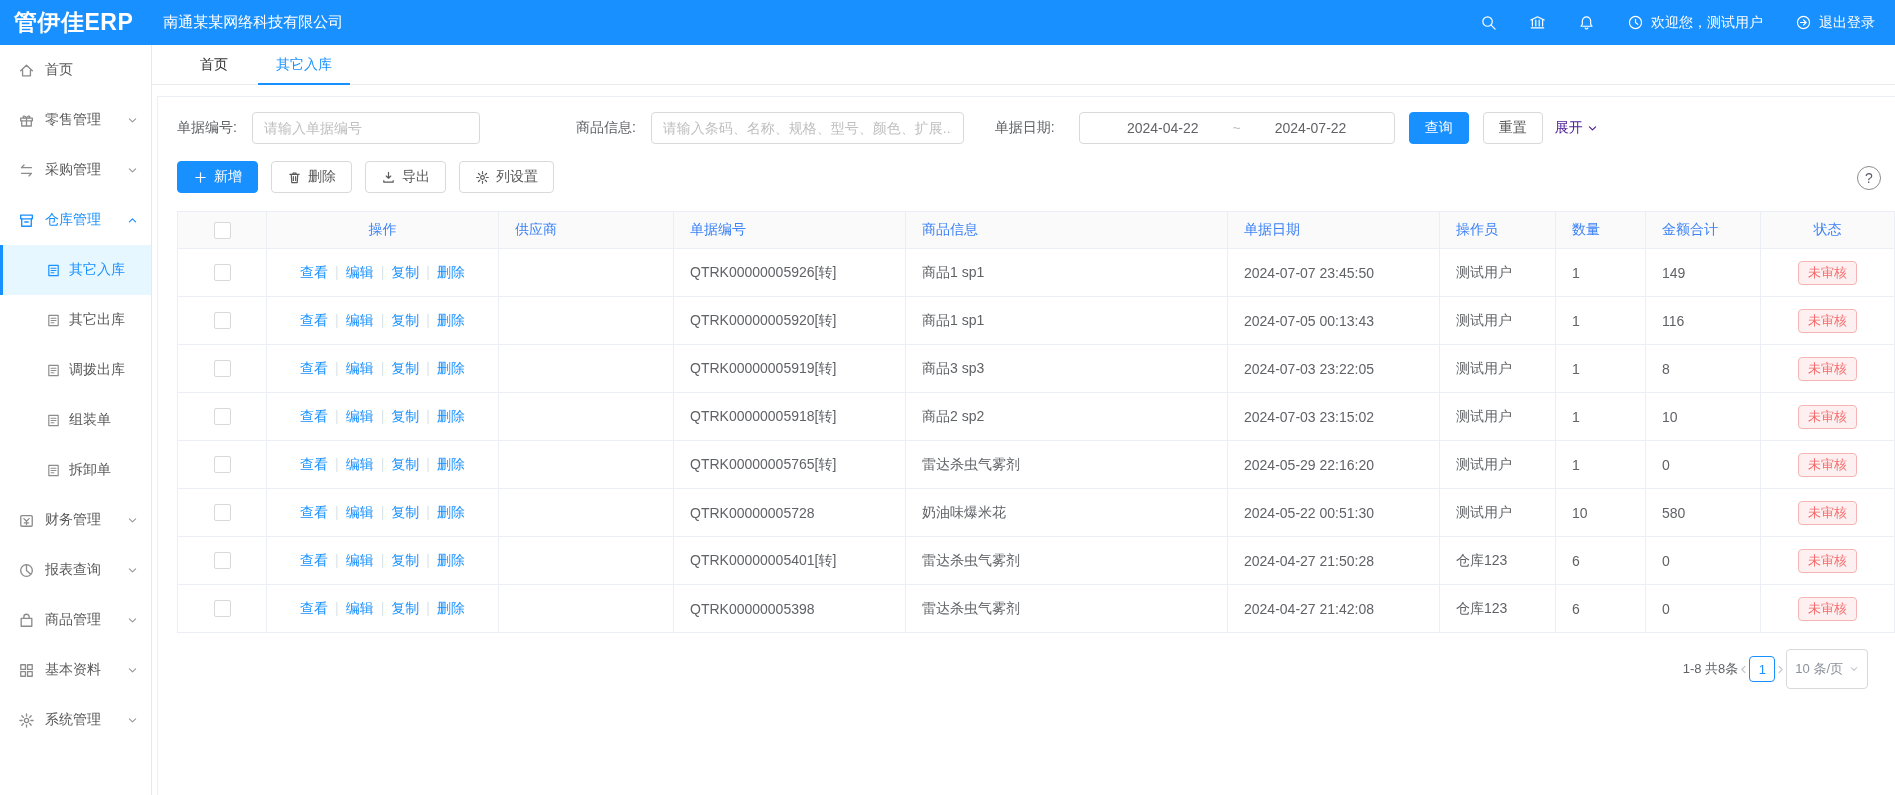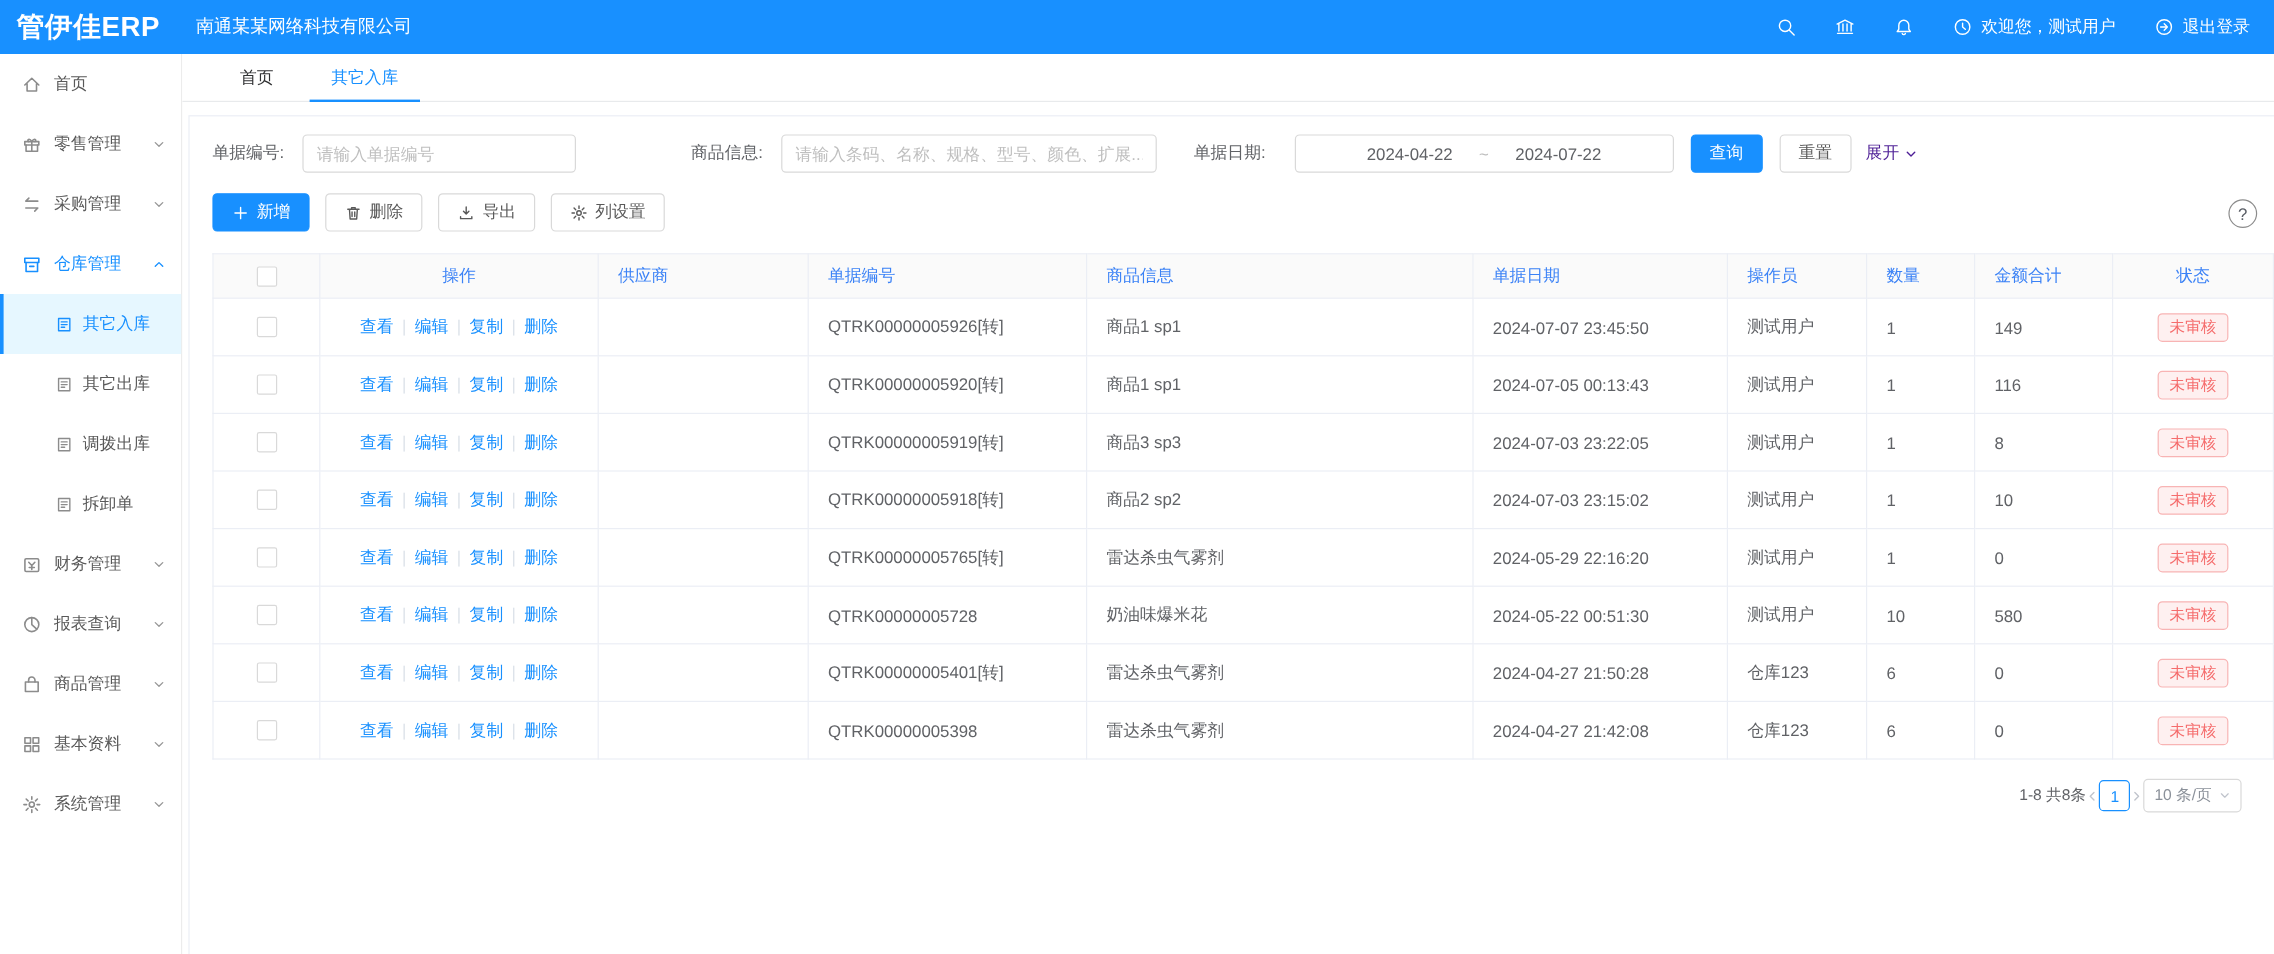--- a/index.html
+++ b/index.html
@@ -43,21 +43,21 @@
   .panel{position:absolute;left:5px;top:51px;right:-1px;bottom:-1px;
     border:1px solid #ebeef5;background:#fff;box-sizing:border-box;}
 
   
   .filters{display:flex;align-items:center;margin:15px 0 0 19px;font-size:14px;color:#606266;height:32px;}
   .f-label{white-space:nowrap;}
   .inp{height:32px;border:1px solid #d9d9d9;border-radius:4px;padding:0 11px;
     font-size:14px;color:#606266;box-sizing:border-box;outline:none;background:#fff;}
   .inp::placeholder{color:#bfbfbf;}
   .daterange{width:316px;height:32px;border:1px solid #d9d9d9;border-radius:4px;box-sizing:border-box;
-    display:flex;align-items:center;justify-content:center;gap:22px;color:#606266;cursor:pointer;background:#fff;}
+    display:flex;align-items:center;justify-content:center;gap:34px;color:#606266;cursor:pointer;background:#fff;}
   .btn{height:32px;border-radius:4px;font-size:14px;padding:0 15px;display:inline-flex;
     align-items:center;justify-content:center;cursor:pointer;box-sizing:border-box;gap:6px;white-space:nowrap;}
   .btn-primary{background:#1890ff;border:1px solid #1890ff;color:#fff;}
   .btn-default{background:#fff;border:1px solid #d9d9d9;color:#595959;}
   .link-expand{color:#4c1d95;display:inline-flex;align-items:center;gap:4px;cursor:pointer;font-size:14px;}
   .link-expand .chev-s{width:11px;height:11px;}
 
   
   .toolbar{display:flex;gap:13px;margin:17px 0 0 19px;position:relative;}
   .bi{width:15px;height:15px;}
@@ -78,21 +78,21 @@
   .sep{color:#dde3ea;margin:0 7px;}
   .badge{display:inline-block;padding:3px 9px;border:1px solid #f8b4b4;background:#fef0f0;
     color:#f56c6c;border-radius:4px;font-size:13px;line-height:16px;}
 
   
   .pager{display:flex;align-items:center;justify-content:flex-end;gap:0;
     margin:16px 27px 0 0;font-size:13px;color:#606266;}
   .pg-arrow{width:11px;height:11px;color:#c0c4cc;cursor:pointer;}
   .pg-num{min-width:26px;height:26px;border:1px solid #1890ff;border-radius:4px;color:#1890ff;
     display:flex;align-items:center;justify-content:center;cursor:pointer;box-sizing:border-box;}
-  .pg-size{height:28px;border:1px solid #d9d9d9;border-radius:4px;padding:0 8px;display:flex;
+  .pg-size{height:40px;border:1px solid #d9d9d9;border-radius:4px;padding:0 8px;display:flex;
     align-items:center;gap:6px;color:#8b919a;cursor:pointer;box-sizing:border-box;}
   .pg-size .chev-s{width:10px;height:10px;color:#c0c4cc;}
 </style>
 </head>
 <body>
 
 <div class="topbar">
   <div class="logo">管伊佳ERP</div>
   <div class="company">南通某某网络科技有限公司</div>
   <div class="topbar-right">
@@ -203,20 +203,29 @@
         <span class="mi-label">其它出库</span>
       </div>
       <div class="menu-item lvl2">
         <span class="mi-icon">
           <svg viewBox="0 0 16 16" fill="none" stroke="currentColor" stroke-width="1.25" stroke-linecap="round" stroke-linejoin="round">
             <rect x="3" y="2.6" width="10" height="10.8"></rect>
             <path d="M5.4 5.6h5.2M5.4 8h5.2M5.4 10.4h3"></path>
           </svg>
         </span>
         <span class="mi-label">调拨出库</span>
+      </div>
+      <div class="menu-item lvl2">
+        <span class="mi-icon">
+          <svg viewBox="0 0 16 16" fill="none" stroke="currentColor" stroke-width="1.25" stroke-linecap="round" stroke-linejoin="round">
+            <rect x="3" y="2.6" width="10" height="10.8"></rect>
+            <path d="M5.4 5.6h5.2M5.4 8h5.2M5.4 10.4h3"></path>
+          </svg>
+        </span>
+        <span class="mi-label">组装单</span>
       </div>
       <div class="menu-item lvl2">
         <span class="mi-icon">
           <svg viewBox="0 0 16 16" fill="none" stroke="currentColor" stroke-width="1.25" stroke-linecap="round" stroke-linejoin="round">
             <rect x="3" y="2.6" width="10" height="10.8"></rect>
             <path d="M5.4 5.6h5.2M5.4 8h5.2M5.4 10.4h3"></path>
           </svg>
         </span>
         <span class="mi-label">拆卸单</span>
       </div>

